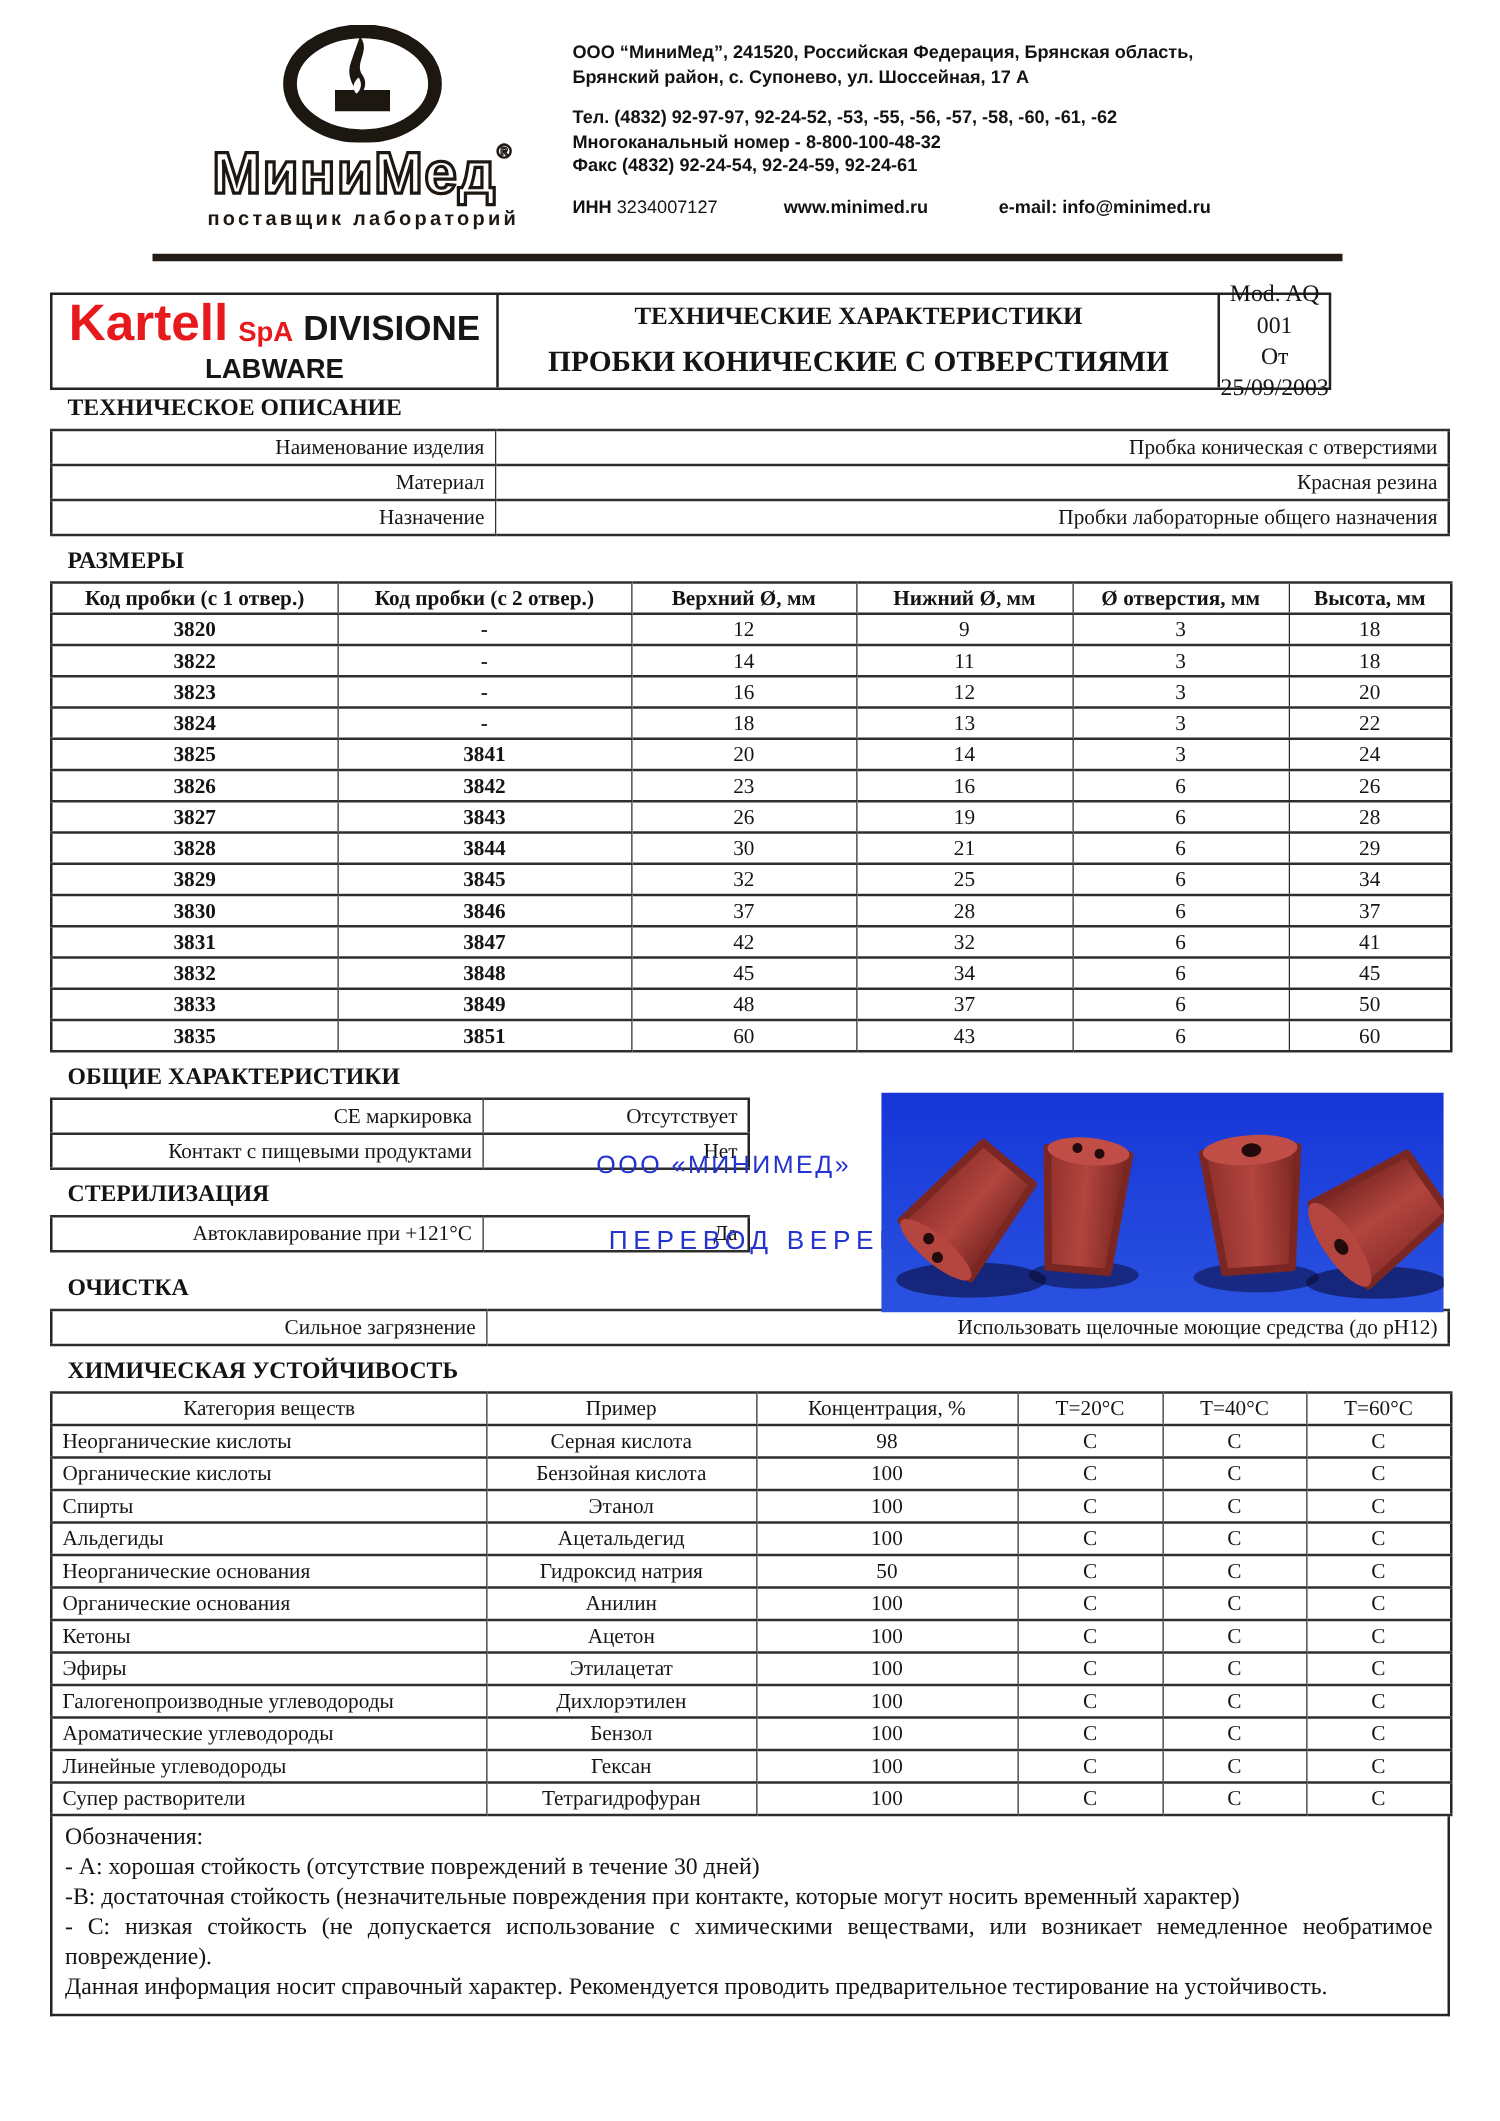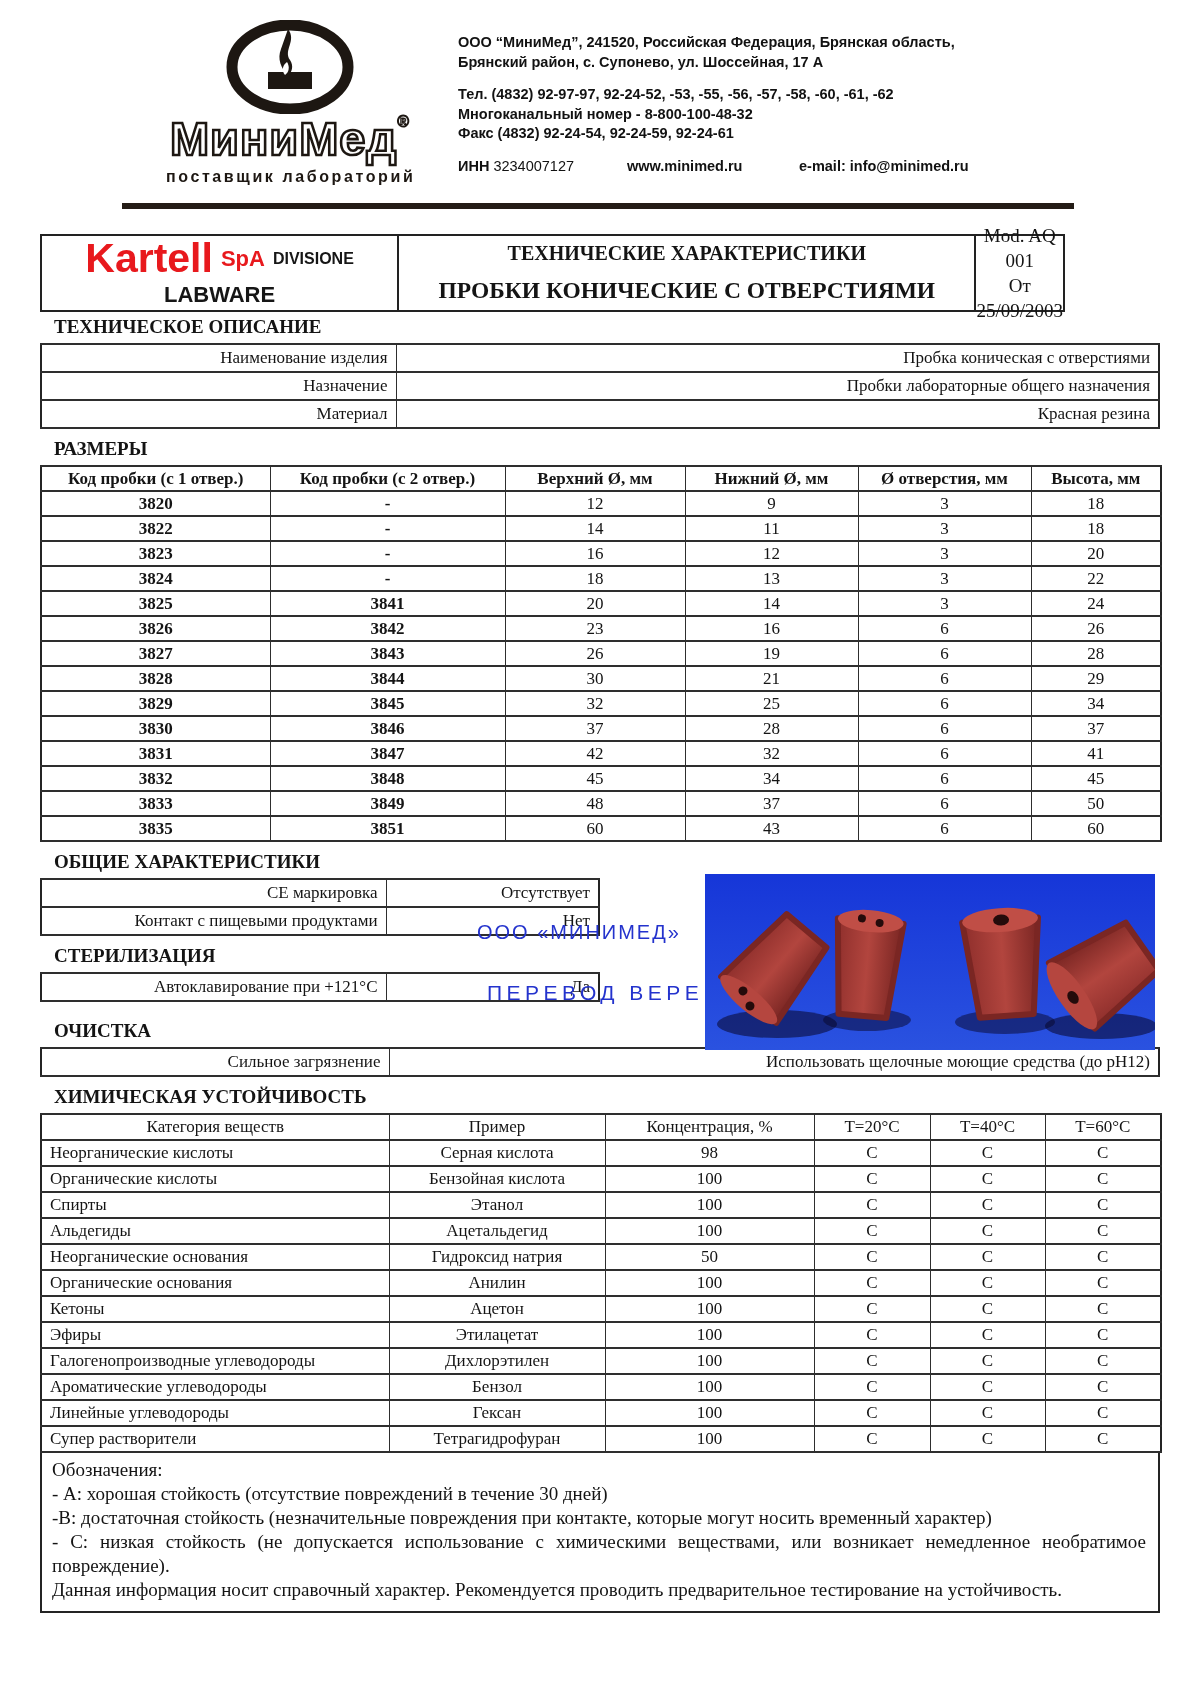--- a/index.html
+++ b/index.html
@@ -21,24 +21,24 @@
   .inn-row .inn{width:169px;}
   .inn-row .inn .val{font-weight:400;}
   .inn-row .site{width:172px;}
   .divider{position:absolute;left:122px;top:203px;width:952px;height:6px;background:#241c16;}
 
   
   .title-table{position:absolute;left:40px;top:234px;width:1025px;height:78px;display:flex;
                border:2px solid #222;box-sizing:border-box;}
   .title-table .cell{box-sizing:border-box;display:flex;flex-direction:column;justify-content:center;}
   .cell.kartell{width:358px;font-family:"Liberation Sans",sans-serif;text-align:center;}
-  .k-line1{display:flex;align-items:center;justify-content:center;gap:8px;}
+  .k-line1{display:flex;align-items:flex-end;justify-content:center;gap:8px;}
   .k-brand{color:var(--brand-red,#e8191d);font-weight:700;font-size:41px;line-height:1;}
   .k-spa{color:var(--brand-red,#e8191d);font-weight:700;font-size:22px;}
-  .k-div{color:#161616;font-weight:700;font-size:16px;}
+  .k-div{color:#161616;font-weight:700;font-size:28px;}
   .k-line2{font-weight:700;font-size:22px;color:#161616;margin-top:3px;}
   .cell.doc-title{width:584px;border-left:2px solid #222;border-right:2px solid #222;
                   text-align:center;font-weight:700;}
   .t1{font-size:20px;margin-bottom:12px;}
   .t2{font-size:23.5px;}
   .cell.mod{flex:1;text-align:center;font-size:19px;line-height:25px;}
 
   
   .content{position:absolute;left:40px;top:316px;width:1120px;}
   .content h2{font-size:19px;font-weight:700;margin:9px 0 5px 14px;line-height:22px;}
@@ -130,26 +130,26 @@
       <colgroup>
           <col style="width:355px">
           <col>
         </colgroup>
       <tbody>
           <tr>
             <td>Наименование изделия</td>
             <td>Пробка коническая с отверстиями</td>
           </tr>
           <tr>
+            <td>Материал</td>
+            <td>Красная резина</td>
+          </tr>
+          <tr>
             <td>Назначение</td>
             <td>Пробки лабораторные общего назначения</td>
-          </tr>
-          <tr>
-            <td>Материал</td>
-            <td>Красная резина</td>
           </tr>
         </tbody>
     </table>
 
     <h2>РАЗМЕРЫ</h2>
     <table class="dims">
       <colgroup>
         <col style="width:229px">
           <col style="width:235px">
           <col style="width:180px">

